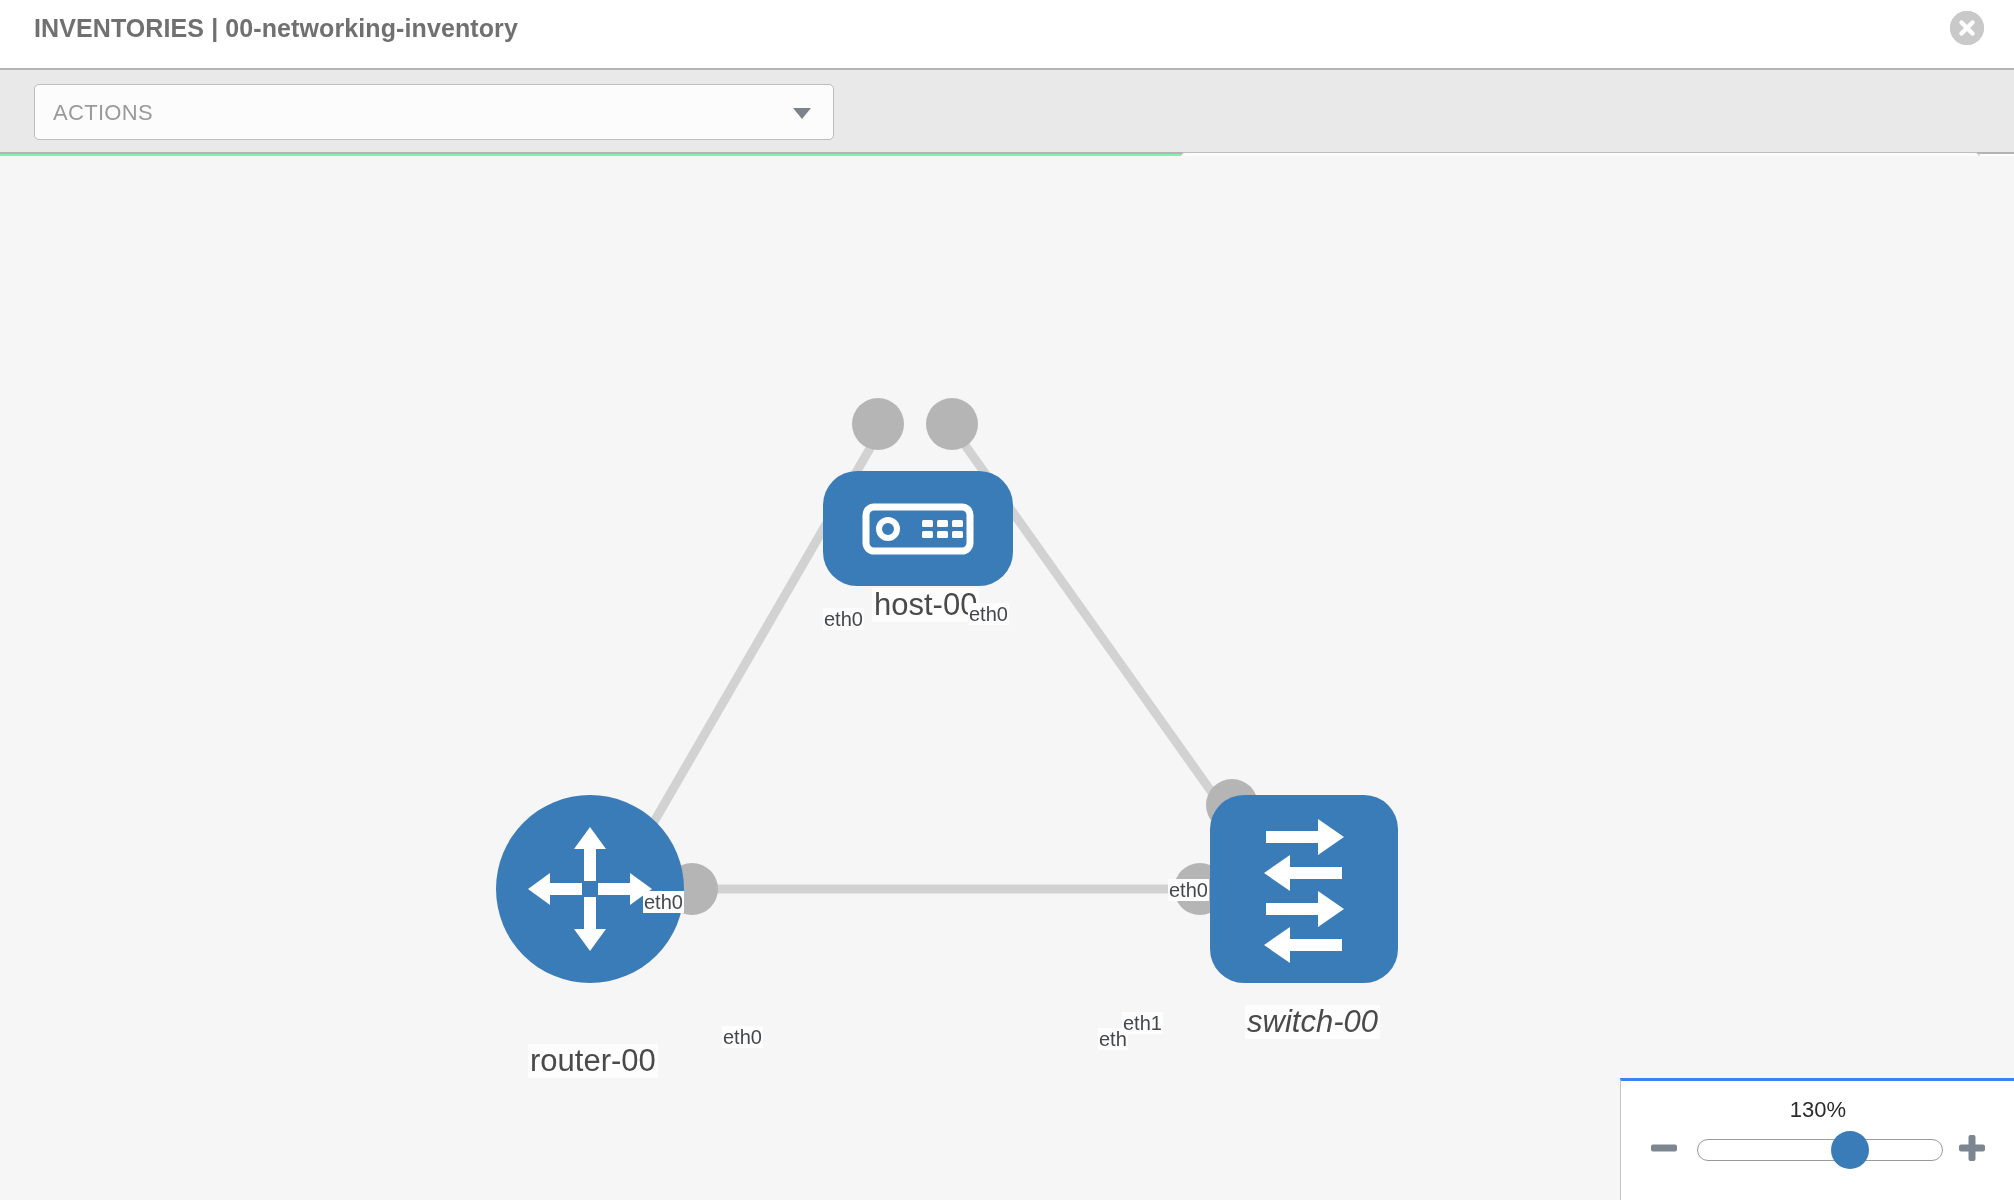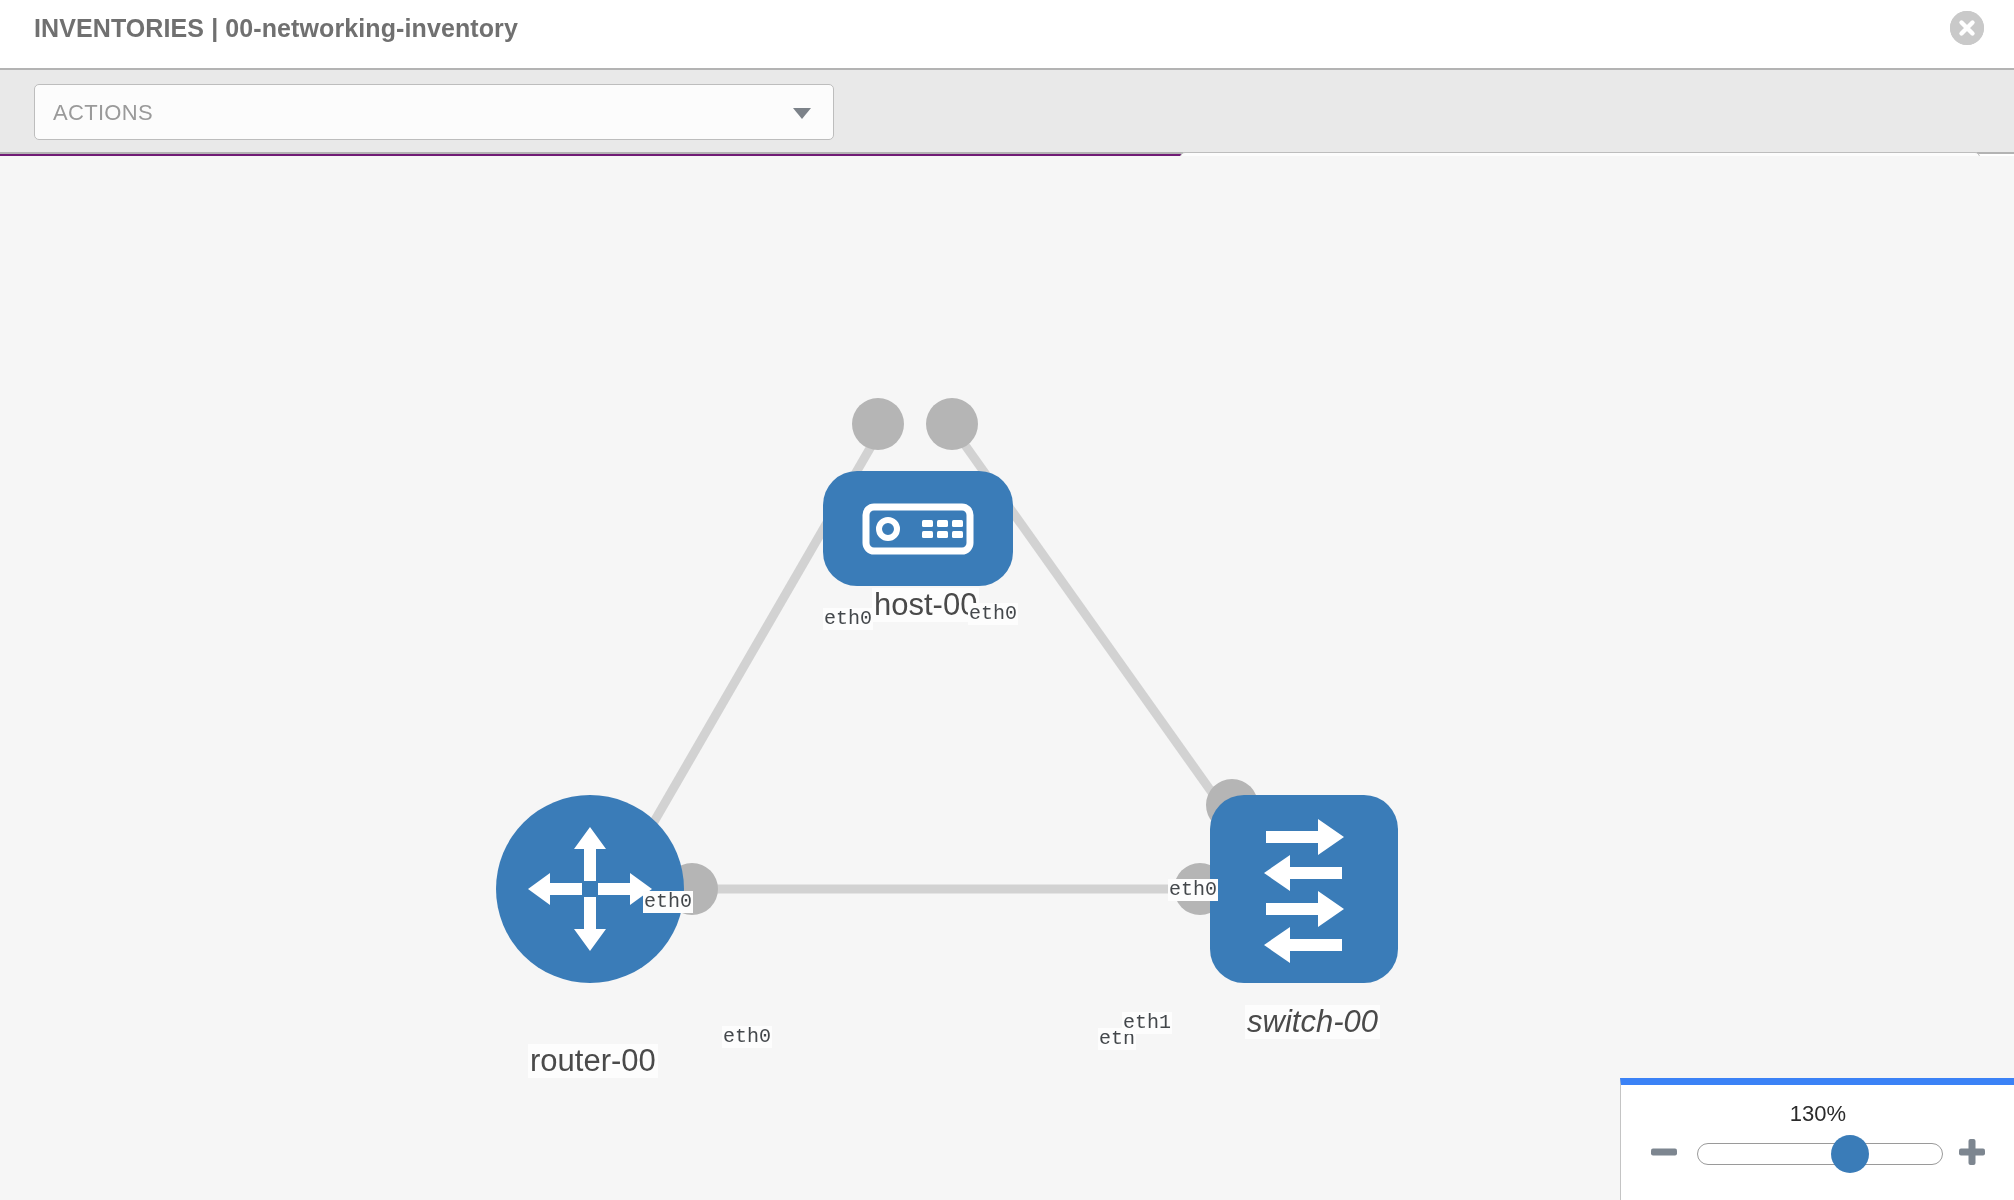--- a/index.html
+++ b/index.html
@@ -10,21 +10,21 @@
     height: 1200px;
     overflow: hidden;
     background: #ffffff;
     font-family: "Liberation Sans", sans-serif;
   }
 
   #app {
     position: relative;
     width: 1938px;
     height: 1200px;
-    background: #701a75;
+    background: #86efac;
   }
 
   
   .header {
     position: absolute;
     top: 0; left: 0;
     width: 2014px;
     height: 68px;
     background: #ffffff;
   }
@@ -153,32 +153,31 @@
     line-height: 1.1;
   }
   .iface-label {
     position: absolute;
     font-size: 20px;
     color: #44484c;
     background: #fdfdfd;
     white-space: nowrap;
     padding: 0 1px;
     line-height: 1.1;
-    font-family: Liberation Mono, monospace;
   }
 
   
   .zoom-panel {
     position: absolute;
     left: 1620px;
     top: 1078px;
     width: 394px;
     height: 122px;
     background: #ffffff;
-    border-top: 7px solid #3b82f6;
+    border-top: 3px solid #3b82f6;
     border-left: 1px solid #c4c4c4;
   }
   .zoom-value {
     position: absolute;
     top: 16px;
     left: 0;
     width: 394px;
     text-align: center;
     font-size: 22px;
     color: #2b2b2b;

